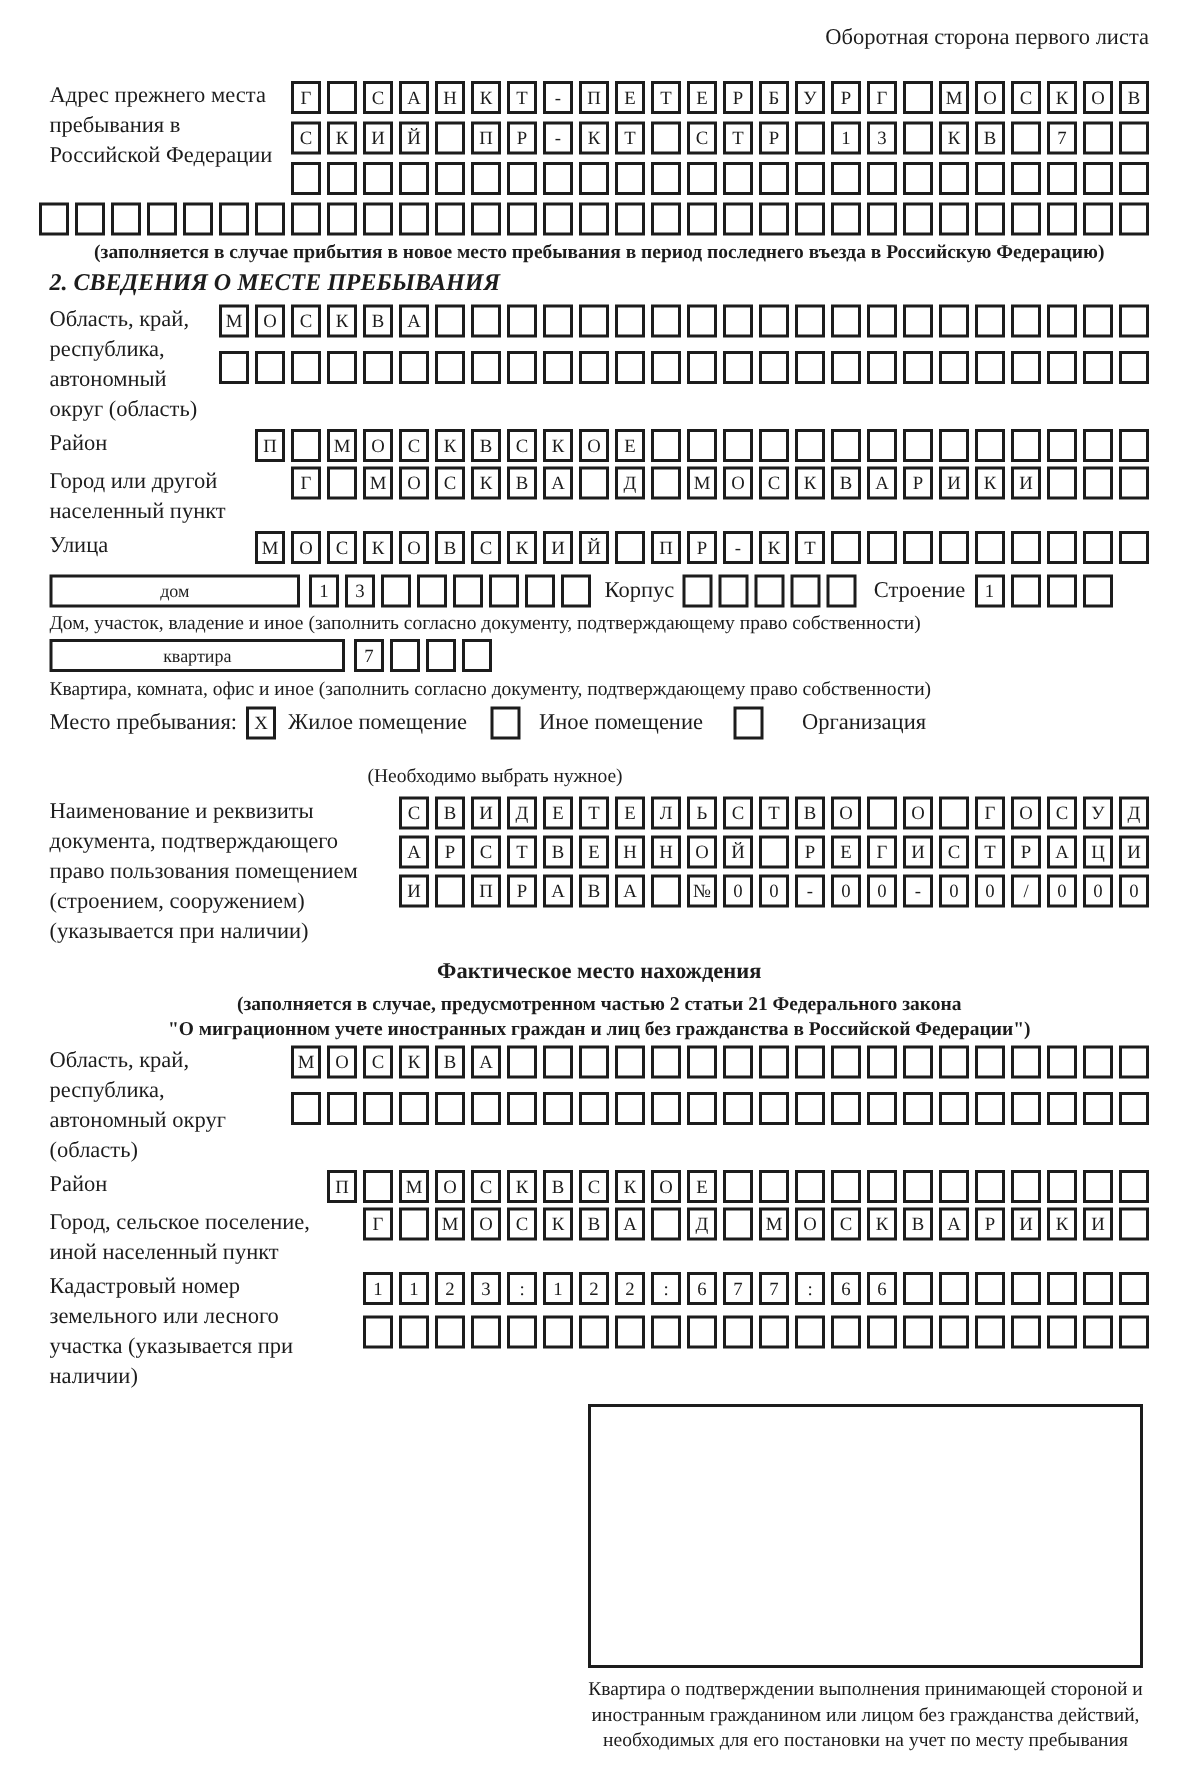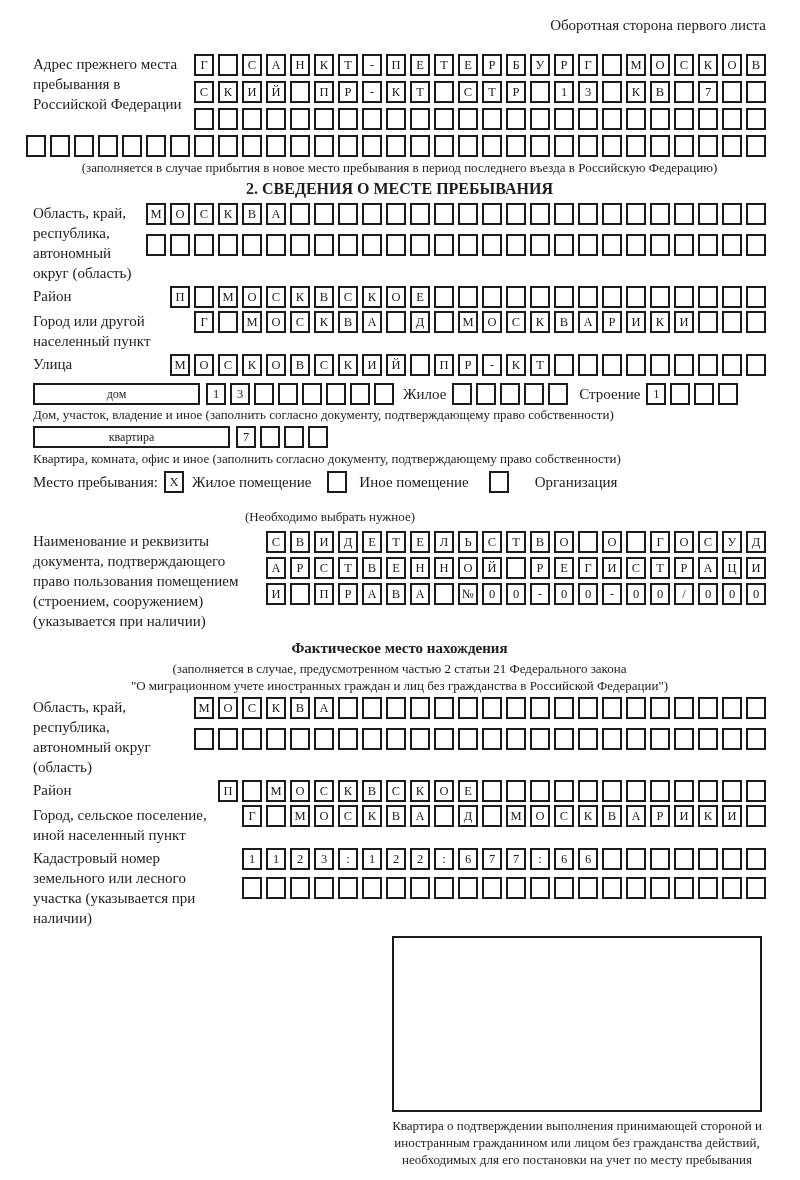--- a/index.html
+++ b/index.html
@@ -18,22 +18,22 @@
   .rows.g9 > .cells + .cells{margin-top:9px;}
   .rows.g4 > .cells + .cells{margin-top:4px;}
   .rows.g7 > .cells + .cells{margin-top:7px;}
   .cell{
     box-sizing:border-box;flex:0 0 20px;width:20px;height:22px;margin-left:4px;
     border:2px solid #1c1c1c;font-size:12.5px;line-height:18px;text-align:center;
     overflow:hidden;background:#fff;
   }
   .bleed{margin-left:-15px;}
   .note{font-size:13px;line-height:15px;}
-  .center{text-align:center;}
-  .h1{font-weight:bold;font-size:16px;line-height:19px;text-align:center;}
+  .center{text-align:center;font-weight:bold;}
+  .h1{font-weight:bold;font-size:16px;line-height:19px;text-align:left;font-style:italic;}
   .h2{font-weight:bold;font-size:15px;line-height:17px;text-align:center;}
   .inline{display:flex;align-items:center;}
   .wbox{box-sizing:border-box;height:22px;border:2px solid #1c1c1c;text-align:center;
         font-size:12px;line-height:18px;flex:0 0 auto;background:#fff;}
   .stamp-wrap{margin-left:348px;width:392px;}
   .stamp-box{width:366px;height:172px;border:2px solid #1c1c1c;margin:0 auto;background:#fff;}
   .stamp-cap{margin-top:5px;font-size:13px;line-height:17px;text-align:center;}
 </style>
 </head>
 <body>
@@ -327,21 +327,21 @@
     <div class="cells left" style="margin-left:2px">
         <div class="cell">1</div>
         <div class="cell">3</div>
         <div class="cell"></div>
         <div class="cell"></div>
         <div class="cell"></div>
         <div class="cell"></div>
         <div class="cell"></div>
         <div class="cell"></div>
       </div>
-    <div class="lbl" style="margin-left:9px">Жилое</div>
+    <div class="lbl" style="margin-left:9px">Корпус</div>
     <div class="cells left" style="margin-left:2px">
         <div class="cell"></div>
         <div class="cell"></div>
         <div class="cell"></div>
         <div class="cell"></div>
         <div class="cell"></div>
       </div>
     <div class="lbl" style="margin-left:11px">Строение</div>
     <div class="cells left" style="margin-left:2px">
         <div class="cell">1</div>

